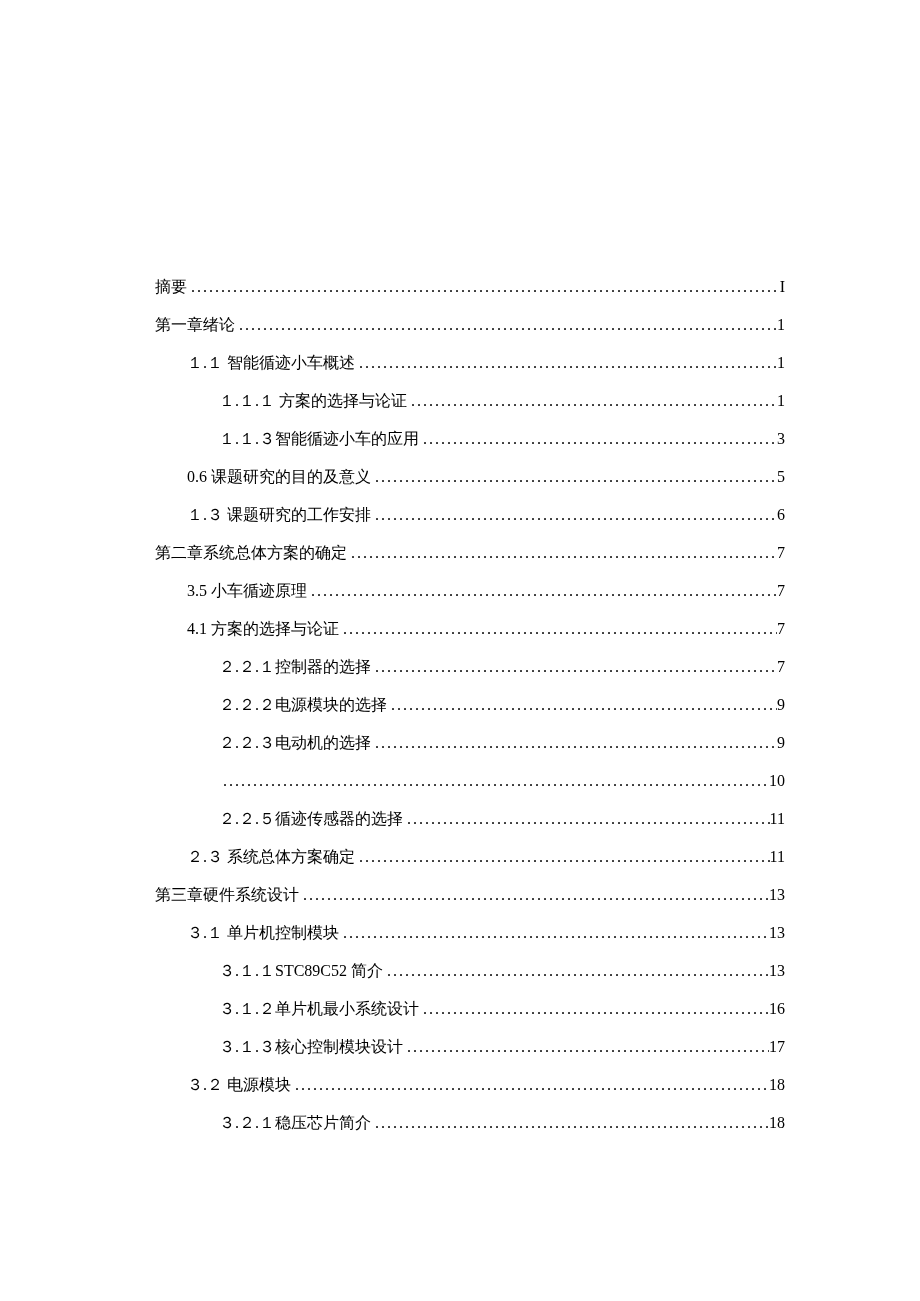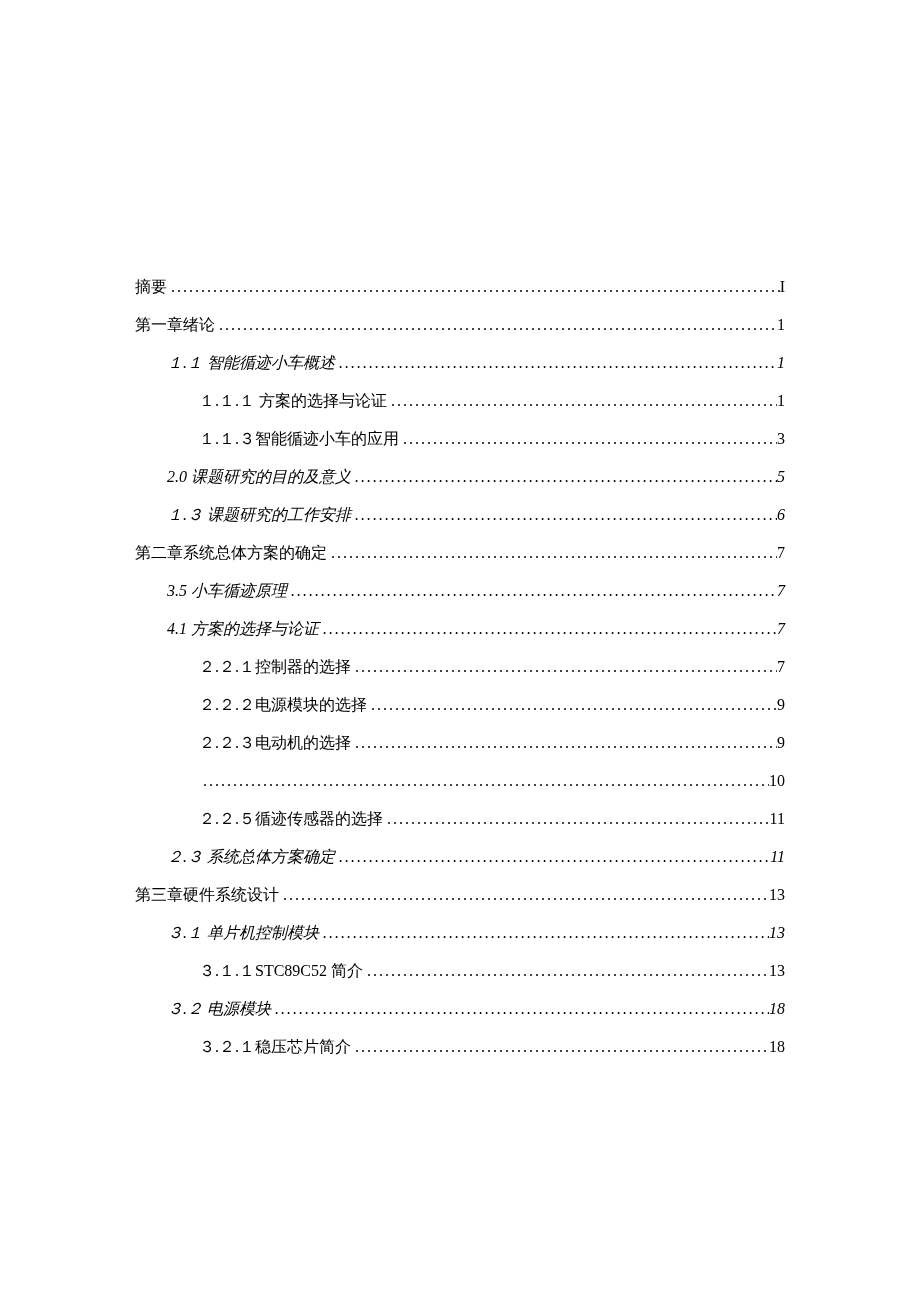--- a/index.html
+++ b/index.html
@@ -10,35 +10,36 @@
       font-family: "SimSun", "宋体", serif;
       font-size: 16px;
       color: #000;
       padding: 275px 135px 0 135px;
     }
     .toc-entry {
       display: flex;
       align-items: flex-end;
       margin-bottom: 14px;
       line-height: 1.5;
+      margin-left: 20px;
     }
     .toc-label { white-space: nowrap; flex-shrink: 0; }
     .toc-leader {
       flex: 1;
       overflow: hidden;
       white-space: nowrap;
       letter-spacing: 2px;
       padding: 0 4px;
     }
     .toc-leader::after {
       content: "........................................................................................................................................................................";
     }
     .toc-page { white-space: nowrap; flex-shrink: 0; }
     .indent-0 { padding-left: 0; }
-    .indent-1 { padding-left: 32px; font-style: italic; }
+    .indent-1 { padding-left: 32px; }
     .indent-2 { padding-left: 64px; }
   </style>
 </head>
 <body>
 
 <div id="toc-container">
     <div class="toc-entry indent-0">
       <span class="toc-label">摘要</span>
       <span class="toc-leader"></span>
       <span class="toc-page">I</span>
@@ -57,21 +58,21 @@
       <span class="toc-label">１.１.１ 方案的选择与论证</span>
       <span class="toc-leader"></span>
       <span class="toc-page">1</span>
     </div>
     <div class="toc-entry indent-2">
       <span class="toc-label">１.１.３智能循迹小车的应用</span>
       <span class="toc-leader"></span>
       <span class="toc-page">3</span>
     </div>
     <div class="toc-entry indent-1">
-      <span class="toc-label">2.0 课题研究的目的及意义</span>
+      <span class="toc-label">0.6 课题研究的目的及意义</span>
       <span class="toc-leader"></span>
       <span class="toc-page">5</span>
     </div>
     <div class="toc-entry indent-1">
       <span class="toc-label">１.３ 课题研究的工作安排</span>
       <span class="toc-leader"></span>
       <span class="toc-page">6</span>
     </div>
     <div class="toc-entry indent-0">
       <span class="toc-label">第二章系统总体方案的确定</span>
@@ -125,20 +126,30 @@
     <div class="toc-entry indent-1">
       <span class="toc-label">３.１ 单片机控制模块</span>
       <span class="toc-leader"></span>
       <span class="toc-page">13</span>
     </div>
     <div class="toc-entry indent-2">
       <span class="toc-label">３.１.１STC89C52 简介</span>
       <span class="toc-leader"></span>
       <span class="toc-page">13</span>
     </div>
+    <div class="toc-entry indent-2">
+      <span class="toc-label">３.１.２单片机最小系统设计</span>
+      <span class="toc-leader"></span>
+      <span class="toc-page">16</span>
+    </div>
+    <div class="toc-entry indent-2">
+      <span class="toc-label">３.１.３核心控制模块设计</span>
+      <span class="toc-leader"></span>
+      <span class="toc-page">17</span>
+    </div>
     <div class="toc-entry indent-1">
       <span class="toc-label">３.２ 电源模块</span>
       <span class="toc-leader"></span>
       <span class="toc-page">18</span>
     </div>
     <div class="toc-entry indent-2">
       <span class="toc-label">３.２.１稳压芯片简介</span>
       <span class="toc-leader"></span>
       <span class="toc-page">18</span>
     </div>

